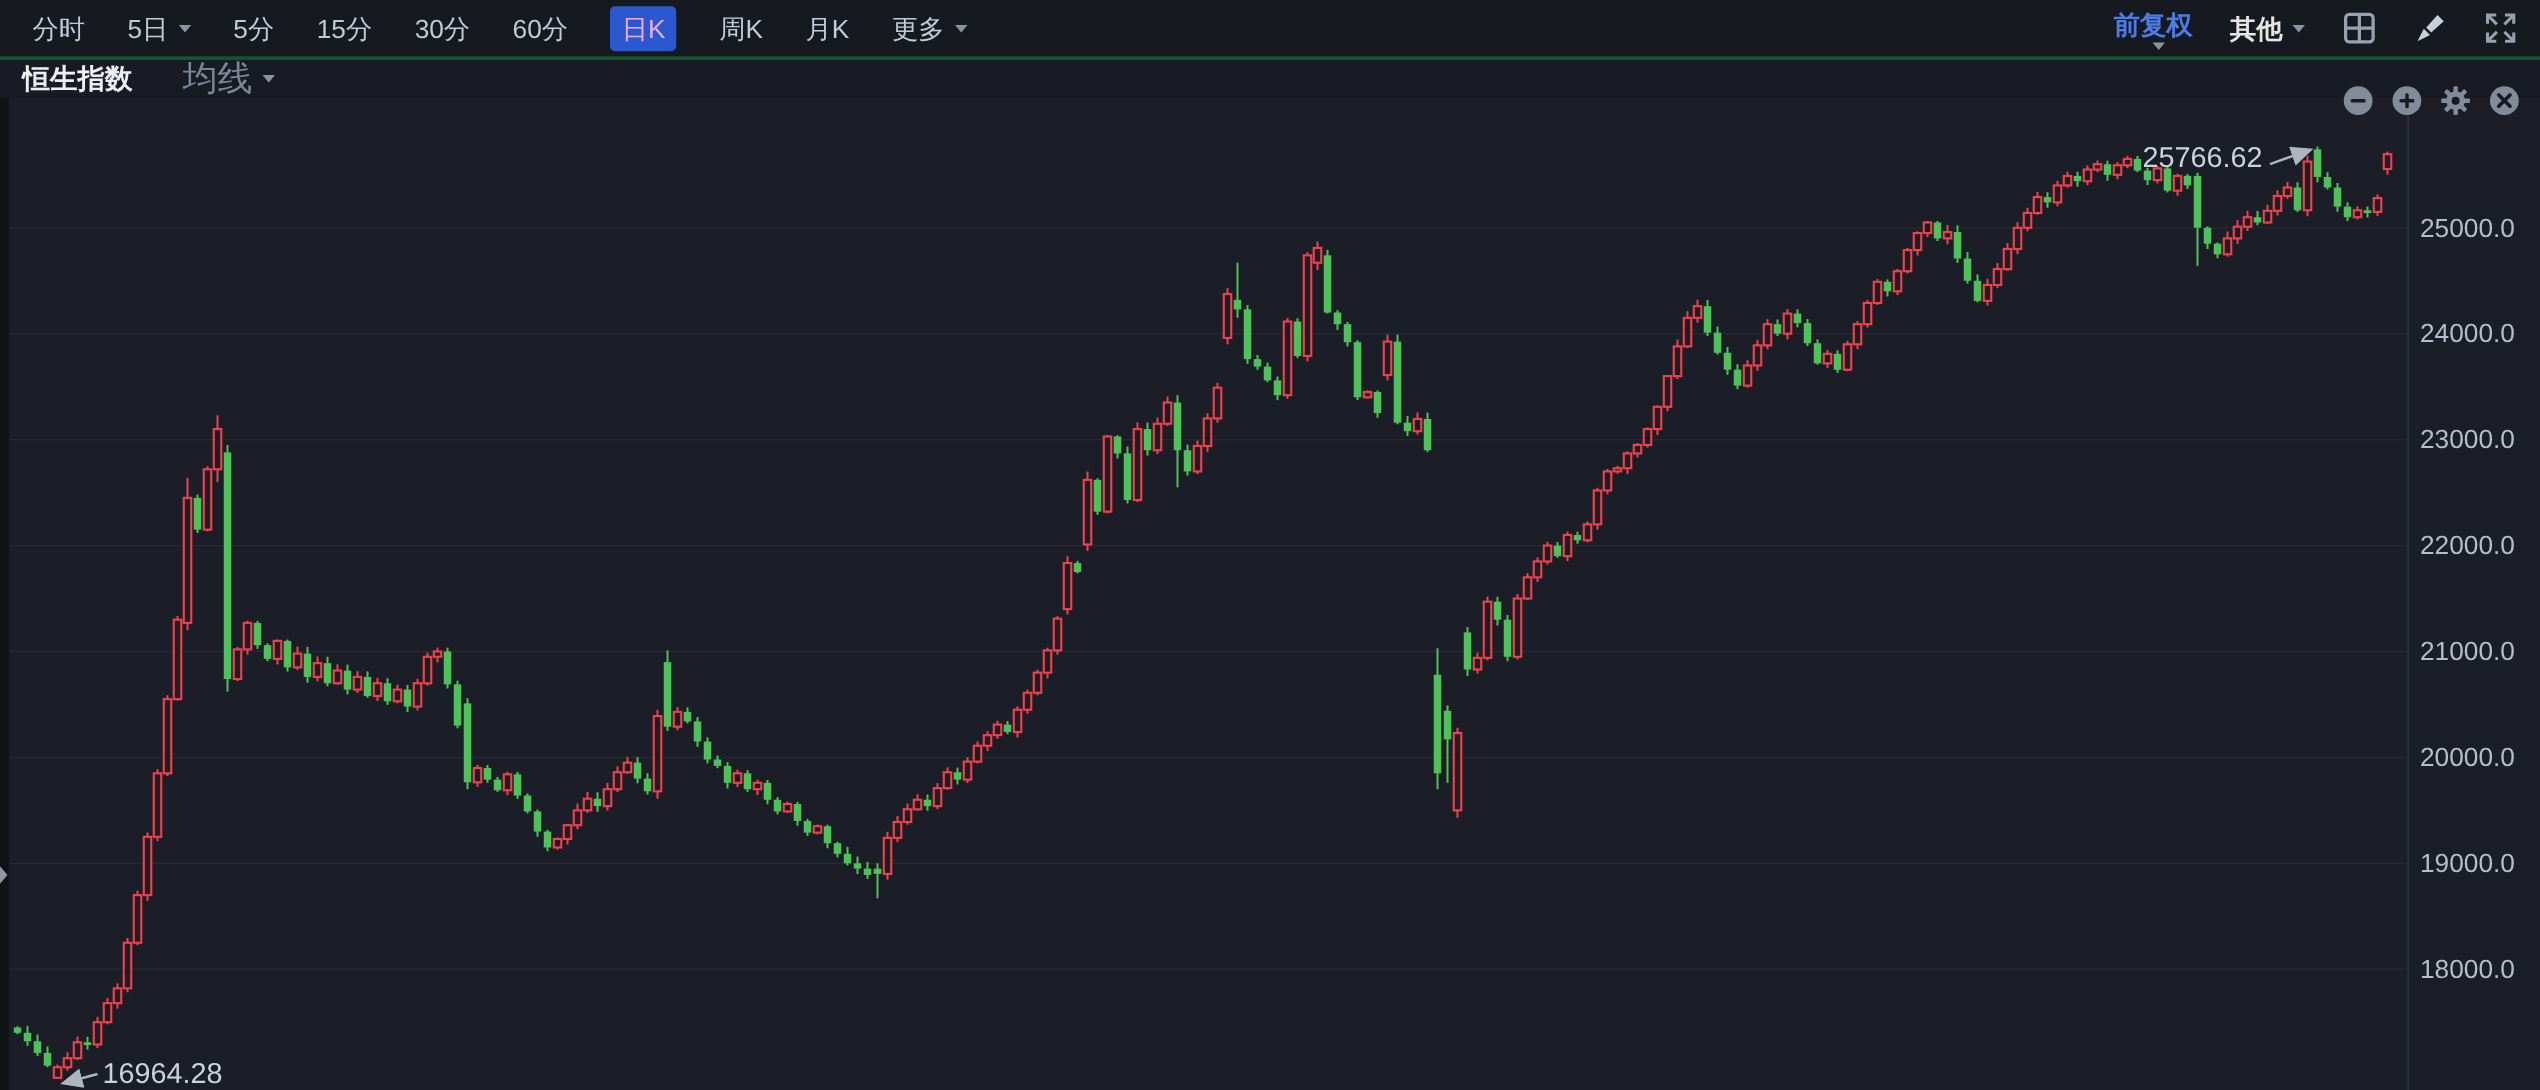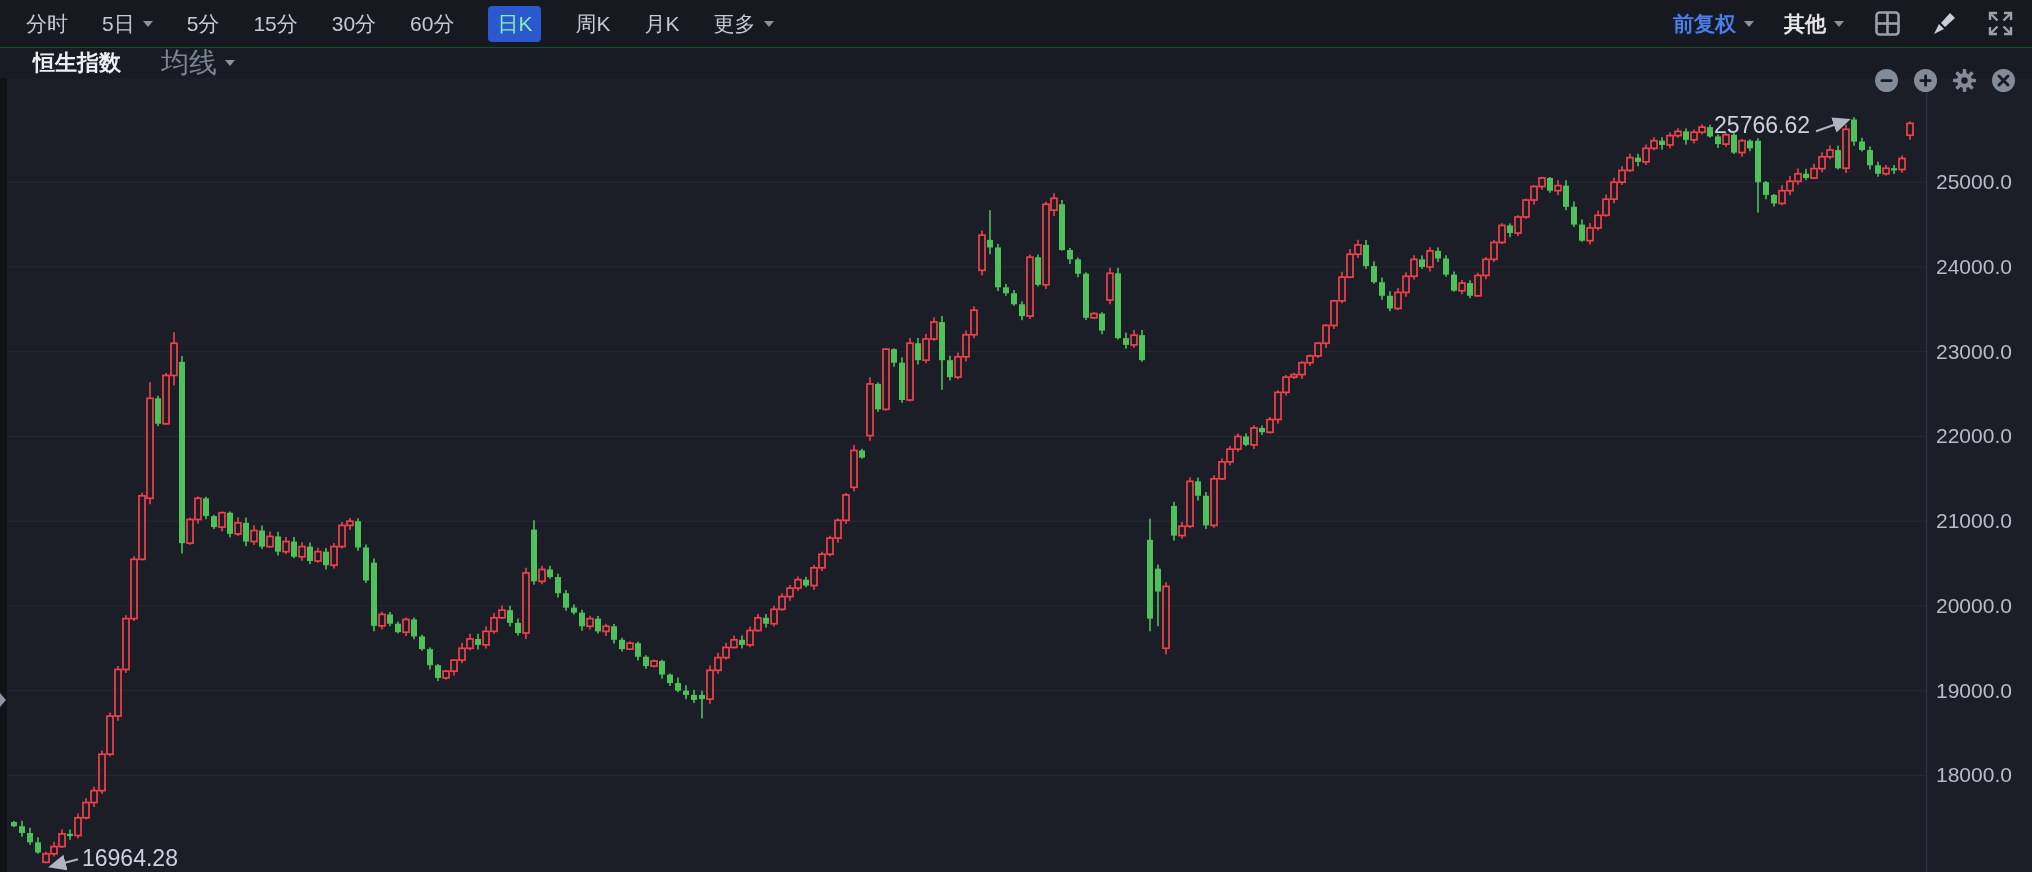--- a/index.html
+++ b/index.html
@@ -2,36 +2,36 @@
 <html><head>
 <meta charset="utf-8">
 <style>
   html,body{margin:0;padding:0;background:#101217;}
   #app{position:relative;width:2032px;height:872px;overflow:hidden;
        font-family:"Liberation Sans","DejaVu Sans",sans-serif;
        background:#1b1e27;color:#c6ccd8;}
   
   #toolbar{position:absolute;left:0;top:0;width:2032px;height:48px;
            background:#161920;display:flex;align-items:center;
-           padding:0 0 0 26px;box-sizing:border-box;border-bottom:1px solid #14532d;}
+           padding:0 0 0 26px;box-sizing:border-box;border-bottom:3px solid #14532d;}
   #toolbar-items{display:flex;align-items:center;gap:34px;font-size:21px;color:#c3c9d5;}
   .tb-item{display:flex;align-items:center;cursor:pointer;white-space:nowrap;}
-  .tb-item.active{background:#2b57cf;color:#86efac;border-radius:4px;padding:4px 9px;}
+  .tb-item.active{background:#2b57cf;color:#f0abfc;border-radius:4px;padding:4px 9px;}
   .chev{width:0;height:0;border-left:5px solid transparent;border-right:5px solid transparent;
         border-top:6px solid #8b92a0;display:inline-block;margin-left:8px;}
   #toolbar-right{margin-left:auto;display:flex;align-items:center;gap:30px;
                  padding-right:18px;font-size:21px;}
-  .adjust{color:#4a7de8;font-weight:bold;}
+  .adjust{color:#4a7de8;font-weight:bold;flex-direction:column;}
   .other{color:#e5e5e5;font-weight:bold;}
   .tb-icon{display:flex;align-items:center;cursor:pointer;}
   
   #subheader{position:absolute;left:0;top:48px;width:2032px;height:30px;
              background:#181b23;display:flex;align-items:center;
              padding-left:18px;box-sizing:border-box;}
-  #symbol-title{color:#eceff4;font-size:22px;font-weight:bold;margin-left:15px;}
+  #symbol-title{color:#eceff4;font-size:22px;font-weight:bold;}
   #ma-label{color:#7d8495;font-size:28px;margin-left:40px;display:flex;align-items:center;}
   #pane-icons{position:absolute;right:16px;top:68px;display:flex;gap:14px;z-index:6;}
   
   #chart-wrap{position:absolute;left:0;top:78px;width:2032px;height:794px;background:#1b1e27;}
   #left-strip{position:absolute;left:0;top:78px;width:7px;height:794px;background:#101217;z-index:4;}
   svg text{font-family:"Liberation Sans","DejaVu Sans",sans-serif;}
 </style>
 </head>
 <body>
 

